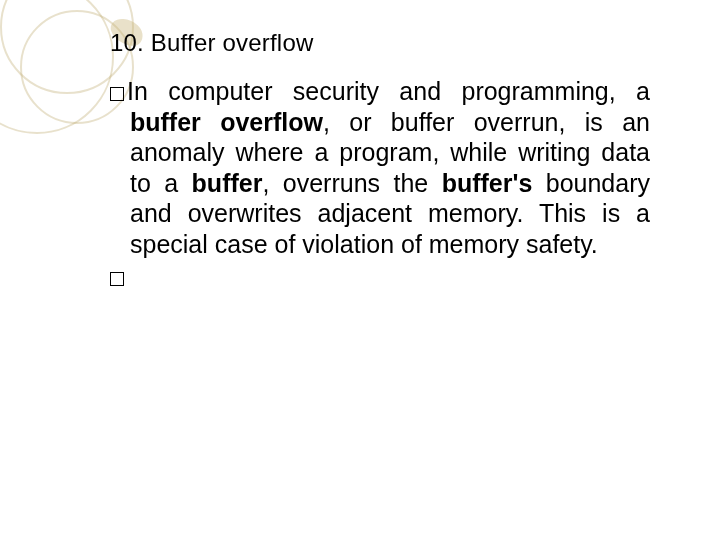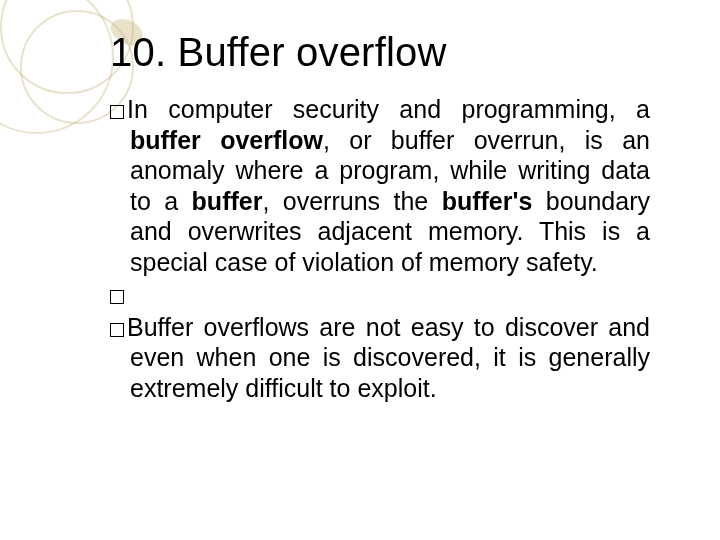--- a/index.html
+++ b/index.html
@@ -38,21 +38,21 @@
     transform: rotate(20deg);
   }
   .l2 { top: 60px; left: 150px; transform: rotate(40deg); }
   .slide {
     position: relative;
     padding: 30px 58px 20px 110px;
     box-sizing: border-box;
     height: 100%;
   }
   .title {
-    font-size: 40px;
+    font-size: 24px;
     font-weight: 400;
     margin: 0 0 20px 0;
     line-height: 1.1;
     letter-spacing: 0.2px;
   }
   .body {
     font-size: 25px;
     line-height: 1.22;
     padding-left: 20px;
   }
@@ -83,15 +83,14 @@
   <div class="ring r3"></div>
 
   <div class="leaf l2"></div>
 </div>
 
 <div class="slide">
   <h1 class="title">10. Buffer overflow</h1>
   <div class="body">
     <p class="para"><span class="bullet"></span><span>In computer security and programming, a </span><span class="b">buffer overflow</span><span>, or buffer overrun, is an anomaly where a program, while writing data to a </span><span class="b">buffer</span><span>, overruns the </span><span class="b">buffer's</span><span> boundary and overwrites adjacent memory. This is a special case of violation of memory safety.</span></p>
     <p class="para"><span class="bullet"></span></p>
-    <p class="para"><span class="bullet"></span><span>Buffer overflows are not easy to discover and even when one is discovered, it is generally extremely difficult to exploit.</span></p>
   </div>
 </div>
 
 </body></html>

